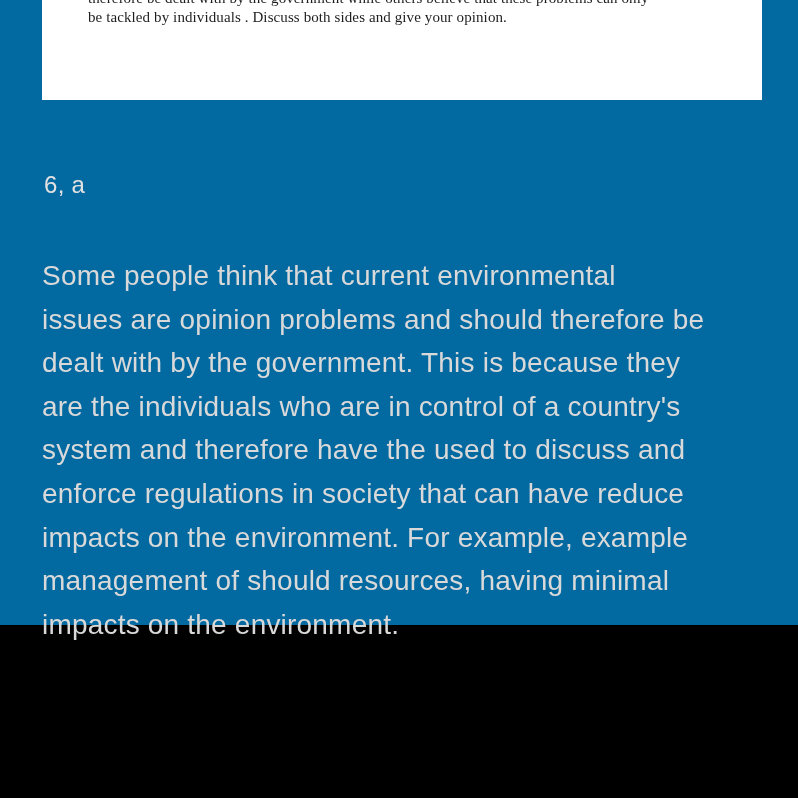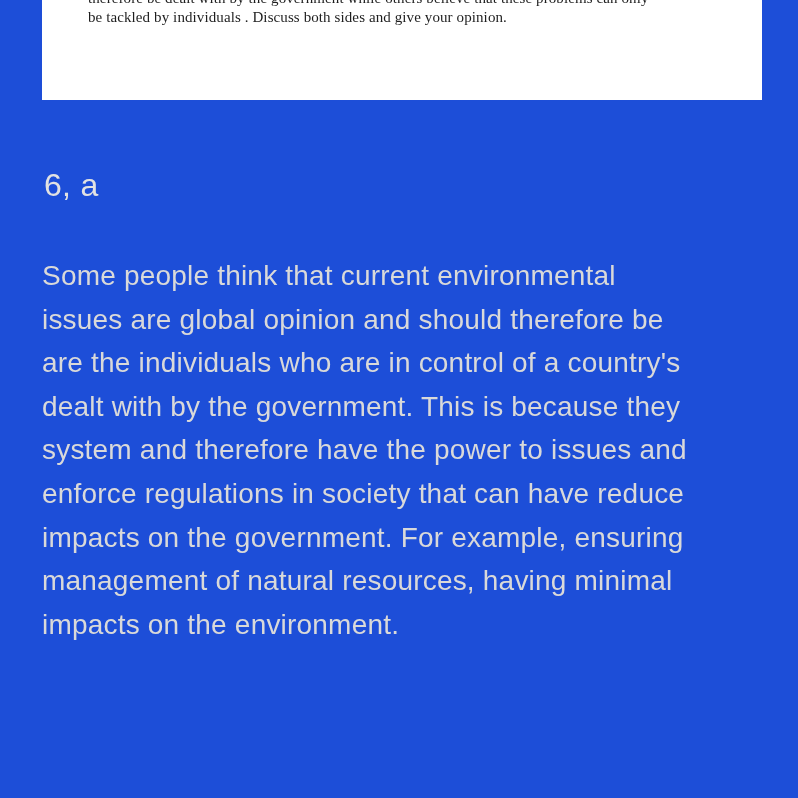--- a/index.html
+++ b/index.html
@@ -7,22 +7,22 @@
     padding: 0;
     width: 798px;
     height: 798px;
     background: #000000;
     overflow: hidden;
     font-family: "Liberation Sans", sans-serif;
   }
   .page {
     position: relative;
     width: 798px;
-    height: 798px;
-    background: #1d4ed8;
+    height: 625px;
+    background: #0369a1;
   }
   
   .prompt-card {
     position: absolute;
     left: 42px;
     top: 0;
     width: 720px;
     height: 100px;
     background: #ffffff;
     overflow: hidden;
@@ -39,21 +39,21 @@
     letter-spacing: 0.1px;
   }
   .prompt-line {
     white-space: nowrap;
   }
   
   .answer-label {
     position: absolute;
     left: 44px;
     top: 168px;
-    font-size: 32px;
+    font-size: 24px;
     line-height: 34px;
     color: #e2e2e2;
     letter-spacing: 0.3px;
   }
   
   .essay {
     position: absolute;
     left: 42px;
     top: 254px;
     width: 740px;
@@ -75,23 +75,23 @@
     <div class="prompt-text">
       <div class="prompt-line">therefore be dealt with by the government while others believe that these problems can only</div>
       <div class="prompt-line">be tackled by individuals . Discuss both sides and give your opinion.</div>
     </div>
   </div>
 
   <div class="answer-label">6, a</div>
 
   <div class="essay">
       <div class="essay-line">Some people think that current environmental</div>
-      <div class="essay-line">issues are global opinion and should therefore be</div>
+      <div class="essay-line">issues are opinion problems and should therefore be</div>
+      <div class="essay-line">dealt with by the government. This is because they</div>
       <div class="essay-line">are the individuals who are in control of a country's</div>
-      <div class="essay-line">dealt with by the government. This is because they</div>
-      <div class="essay-line">system and therefore have the power to issues and</div>
+      <div class="essay-line">system and therefore have the used to discuss and</div>
       <div class="essay-line">enforce regulations in society that can have reduce</div>
-      <div class="essay-line">impacts on the government. For example, ensuring</div>
-      <div class="essay-line">management of natural resources, having minimal</div>
+      <div class="essay-line">impacts on the environment. For example, example</div>
+      <div class="essay-line">management of should resources, having minimal</div>
       <div class="essay-line">impacts on the environment.</div>
     </div>
 
 </div>
 
 </body></html>

